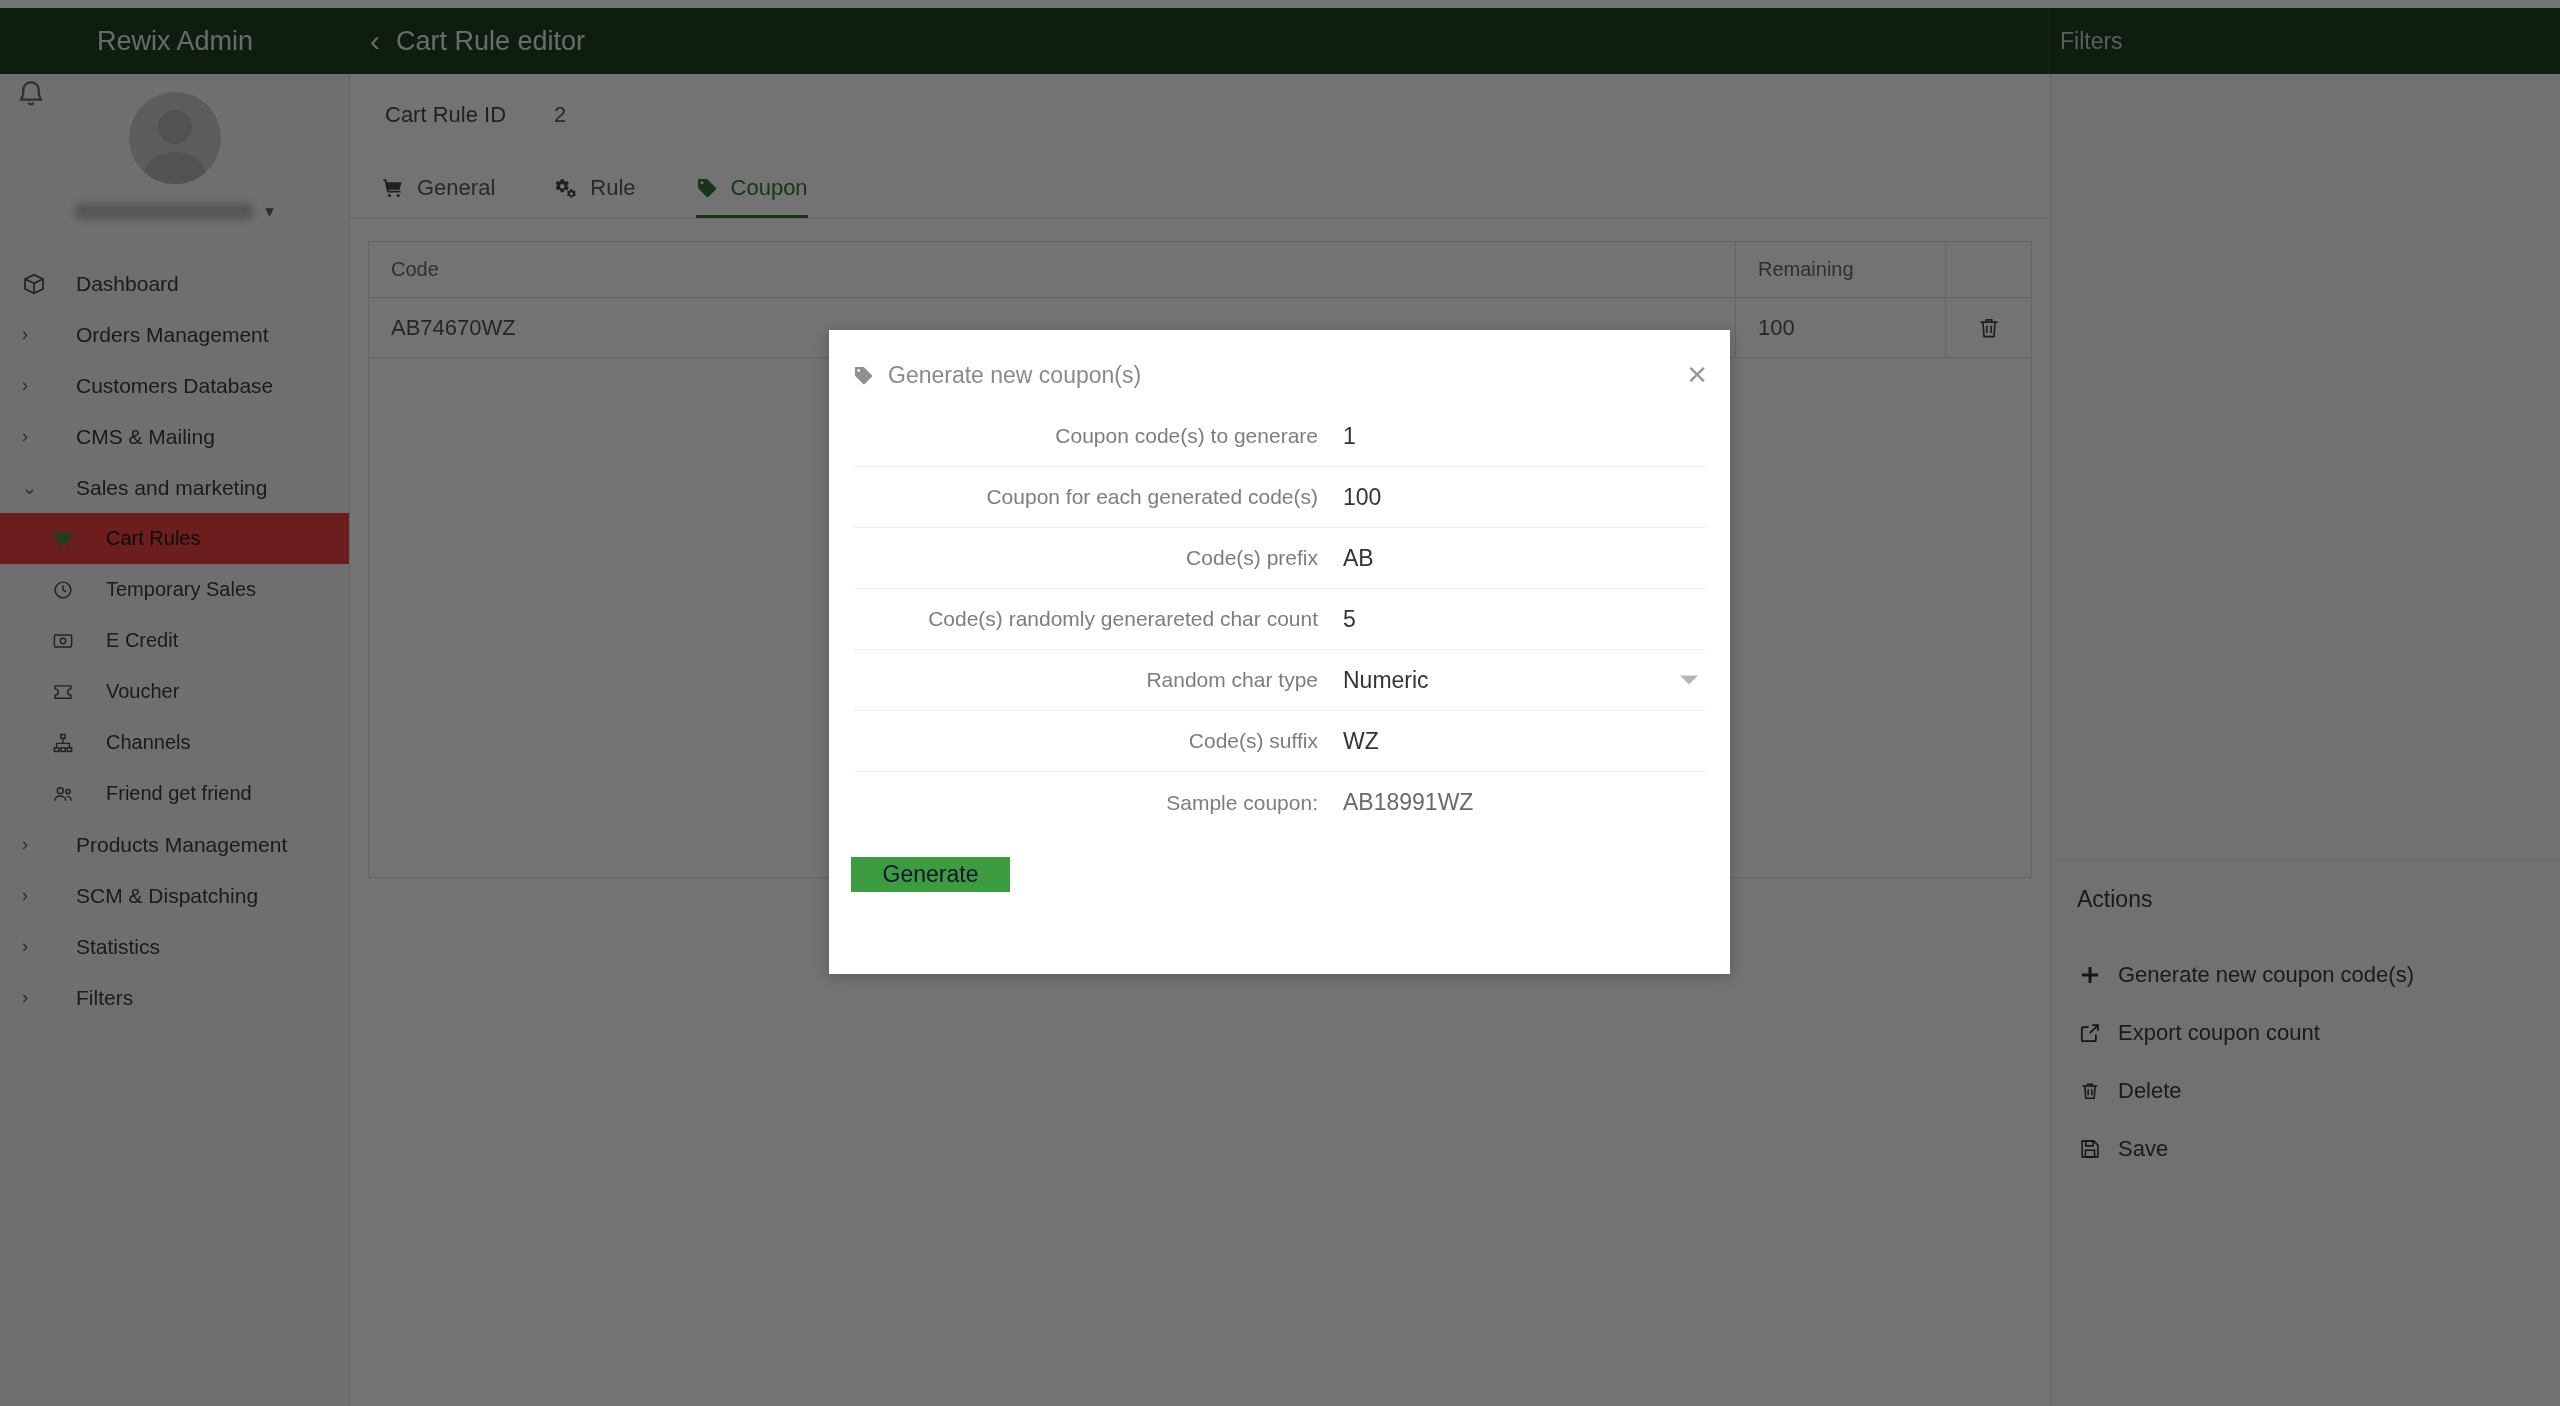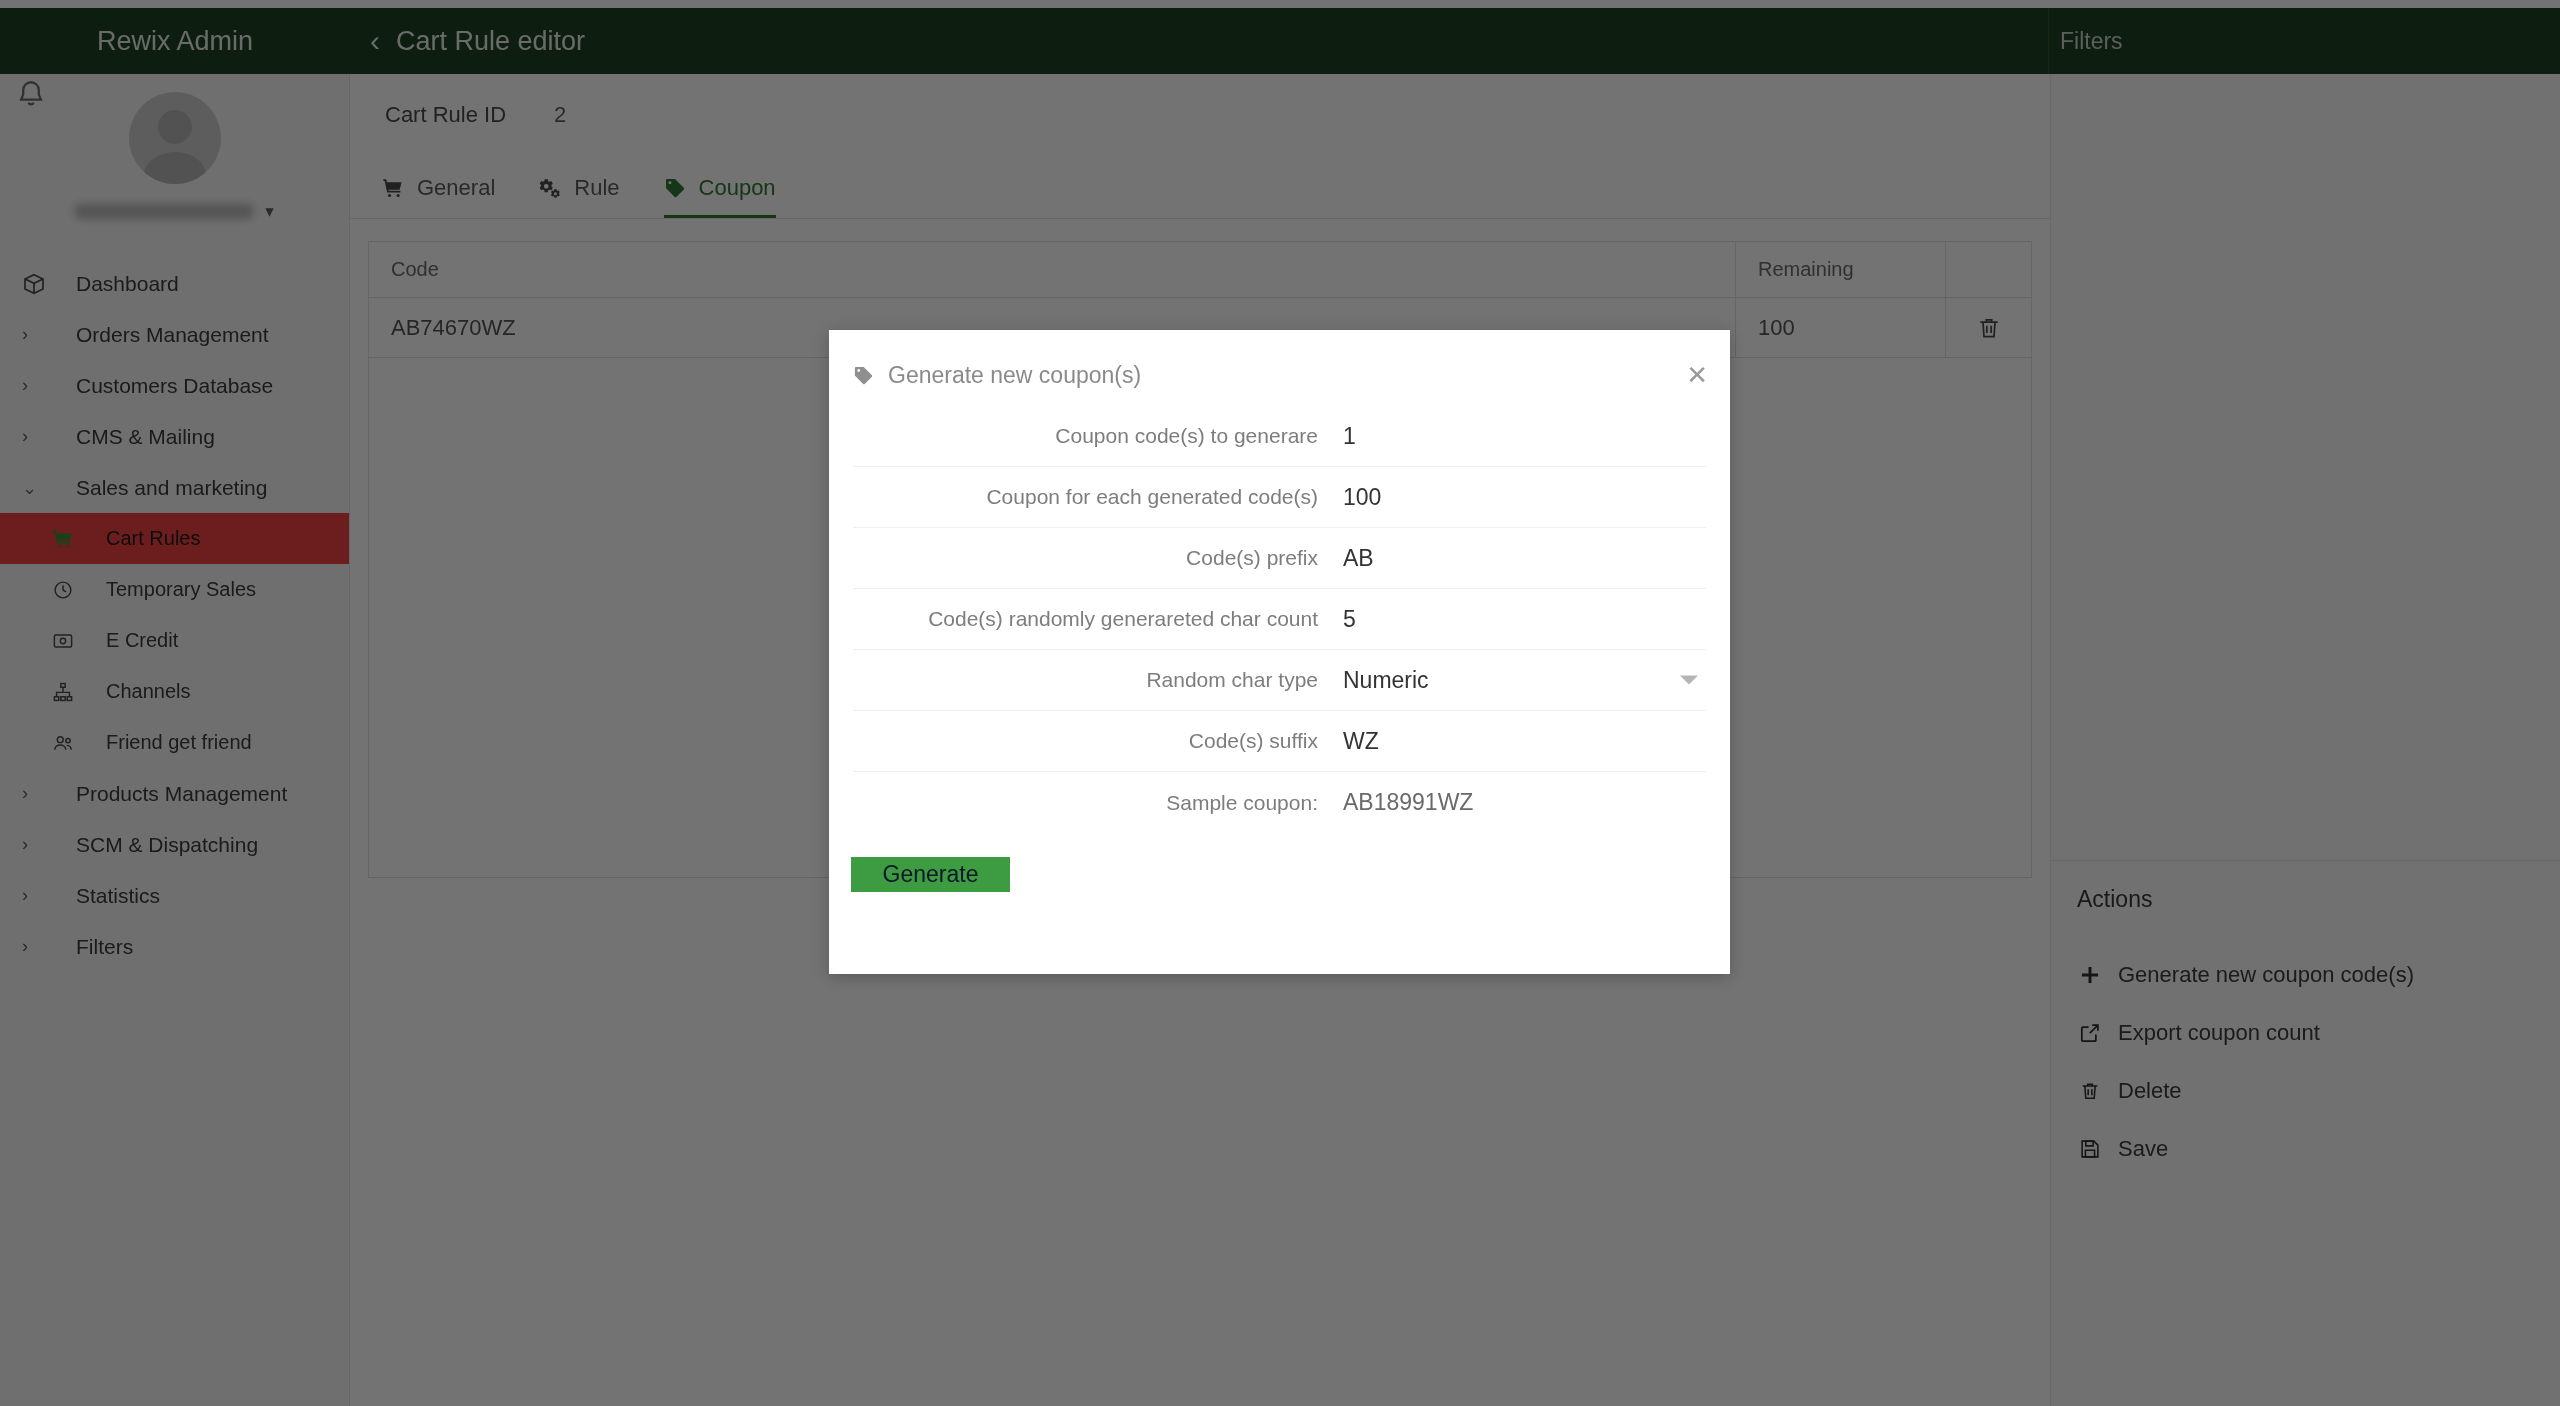--- a/index.html
+++ b/index.html
@@ -110,21 +110,21 @@
     position: absolute; left: 350px; top: 66px; right: 510px; bottom: 0;
     background: #ffffff;
   }
   .crid-row {
     display: flex; align-items: baseline; gap: 48px;
     padding: 36px 0 0 35px; font-size: 22px; color: #4a4a4a;
   }
   .crid-val { color: #5e5e5e; font-size: 22px; }
 
   .tabs {
-    display: flex; align-items: flex-end; gap: 44px;
+    display: flex; align-items: flex-end; gap: 60px;
     margin: 40px 0 0 32px; height: 50px;
   }
   .tab {
     display: flex; align-items: center; gap: 13px;
     padding-bottom: 14px; font-size: 22px; color: #5c5c5c; cursor: pointer;
     border-bottom: 3px solid transparent;
   }
   .tab .tab-ico { display: flex; align-items: center; color: #4a4a4a; }
   .tab.active { color: #2f7a36; border-bottom-color: #2f7a36; }
   .tab.active .tab-ico { color: #2f7a36; }
@@ -306,20 +306,28 @@
             <svg viewBox="0 0 24 24" width="22" height="22" fill="none" stroke="currentColor" stroke-width="1.6">
               <rect x="2.6" y="5.4" width="18.8" height="13.2" rx="1.6"></rect>
               <circle cx="12" cy="12" r="2.9"></circle>
             </svg>
           </span>
           <span class="nav-label">E Credit</span>
         </div>
         <div class="nav-item sub">
           <span class="nav-ico">
             <svg viewBox="0 0 24 24" width="22" height="22" fill="none" stroke="currentColor" stroke-width="1.6">
+              <path d="M20.6 8.6V5.3H3.4v3.3a3.4 3.4 0 0 1 0 6.8v3.3h17.2v-3.3a3.4 3.4 0 0 1 0-6.8z"></path>
+            </svg>
+          </span>
+          <span class="nav-label">Voucher</span>
+        </div>
+        <div class="nav-item sub">
+          <span class="nav-ico">
+            <svg viewBox="0 0 24 24" width="22" height="22" fill="none" stroke="currentColor" stroke-width="1.6">
               <rect x="9.6" y="2.8" width="4.8" height="4"></rect>
               <rect x="2.6" y="17.2" width="4.8" height="4"></rect>
               <rect x="9.6" y="17.2" width="4.8" height="4"></rect>
               <rect x="16.6" y="17.2" width="4.8" height="4"></rect>
               <path d="M12 6.8v5.6M5 17.2v-4.8h14v4.8"></path>
             </svg>
           </span>
           <span class="nav-label">Channels</span>
         </div>
         <div class="nav-item sub">

